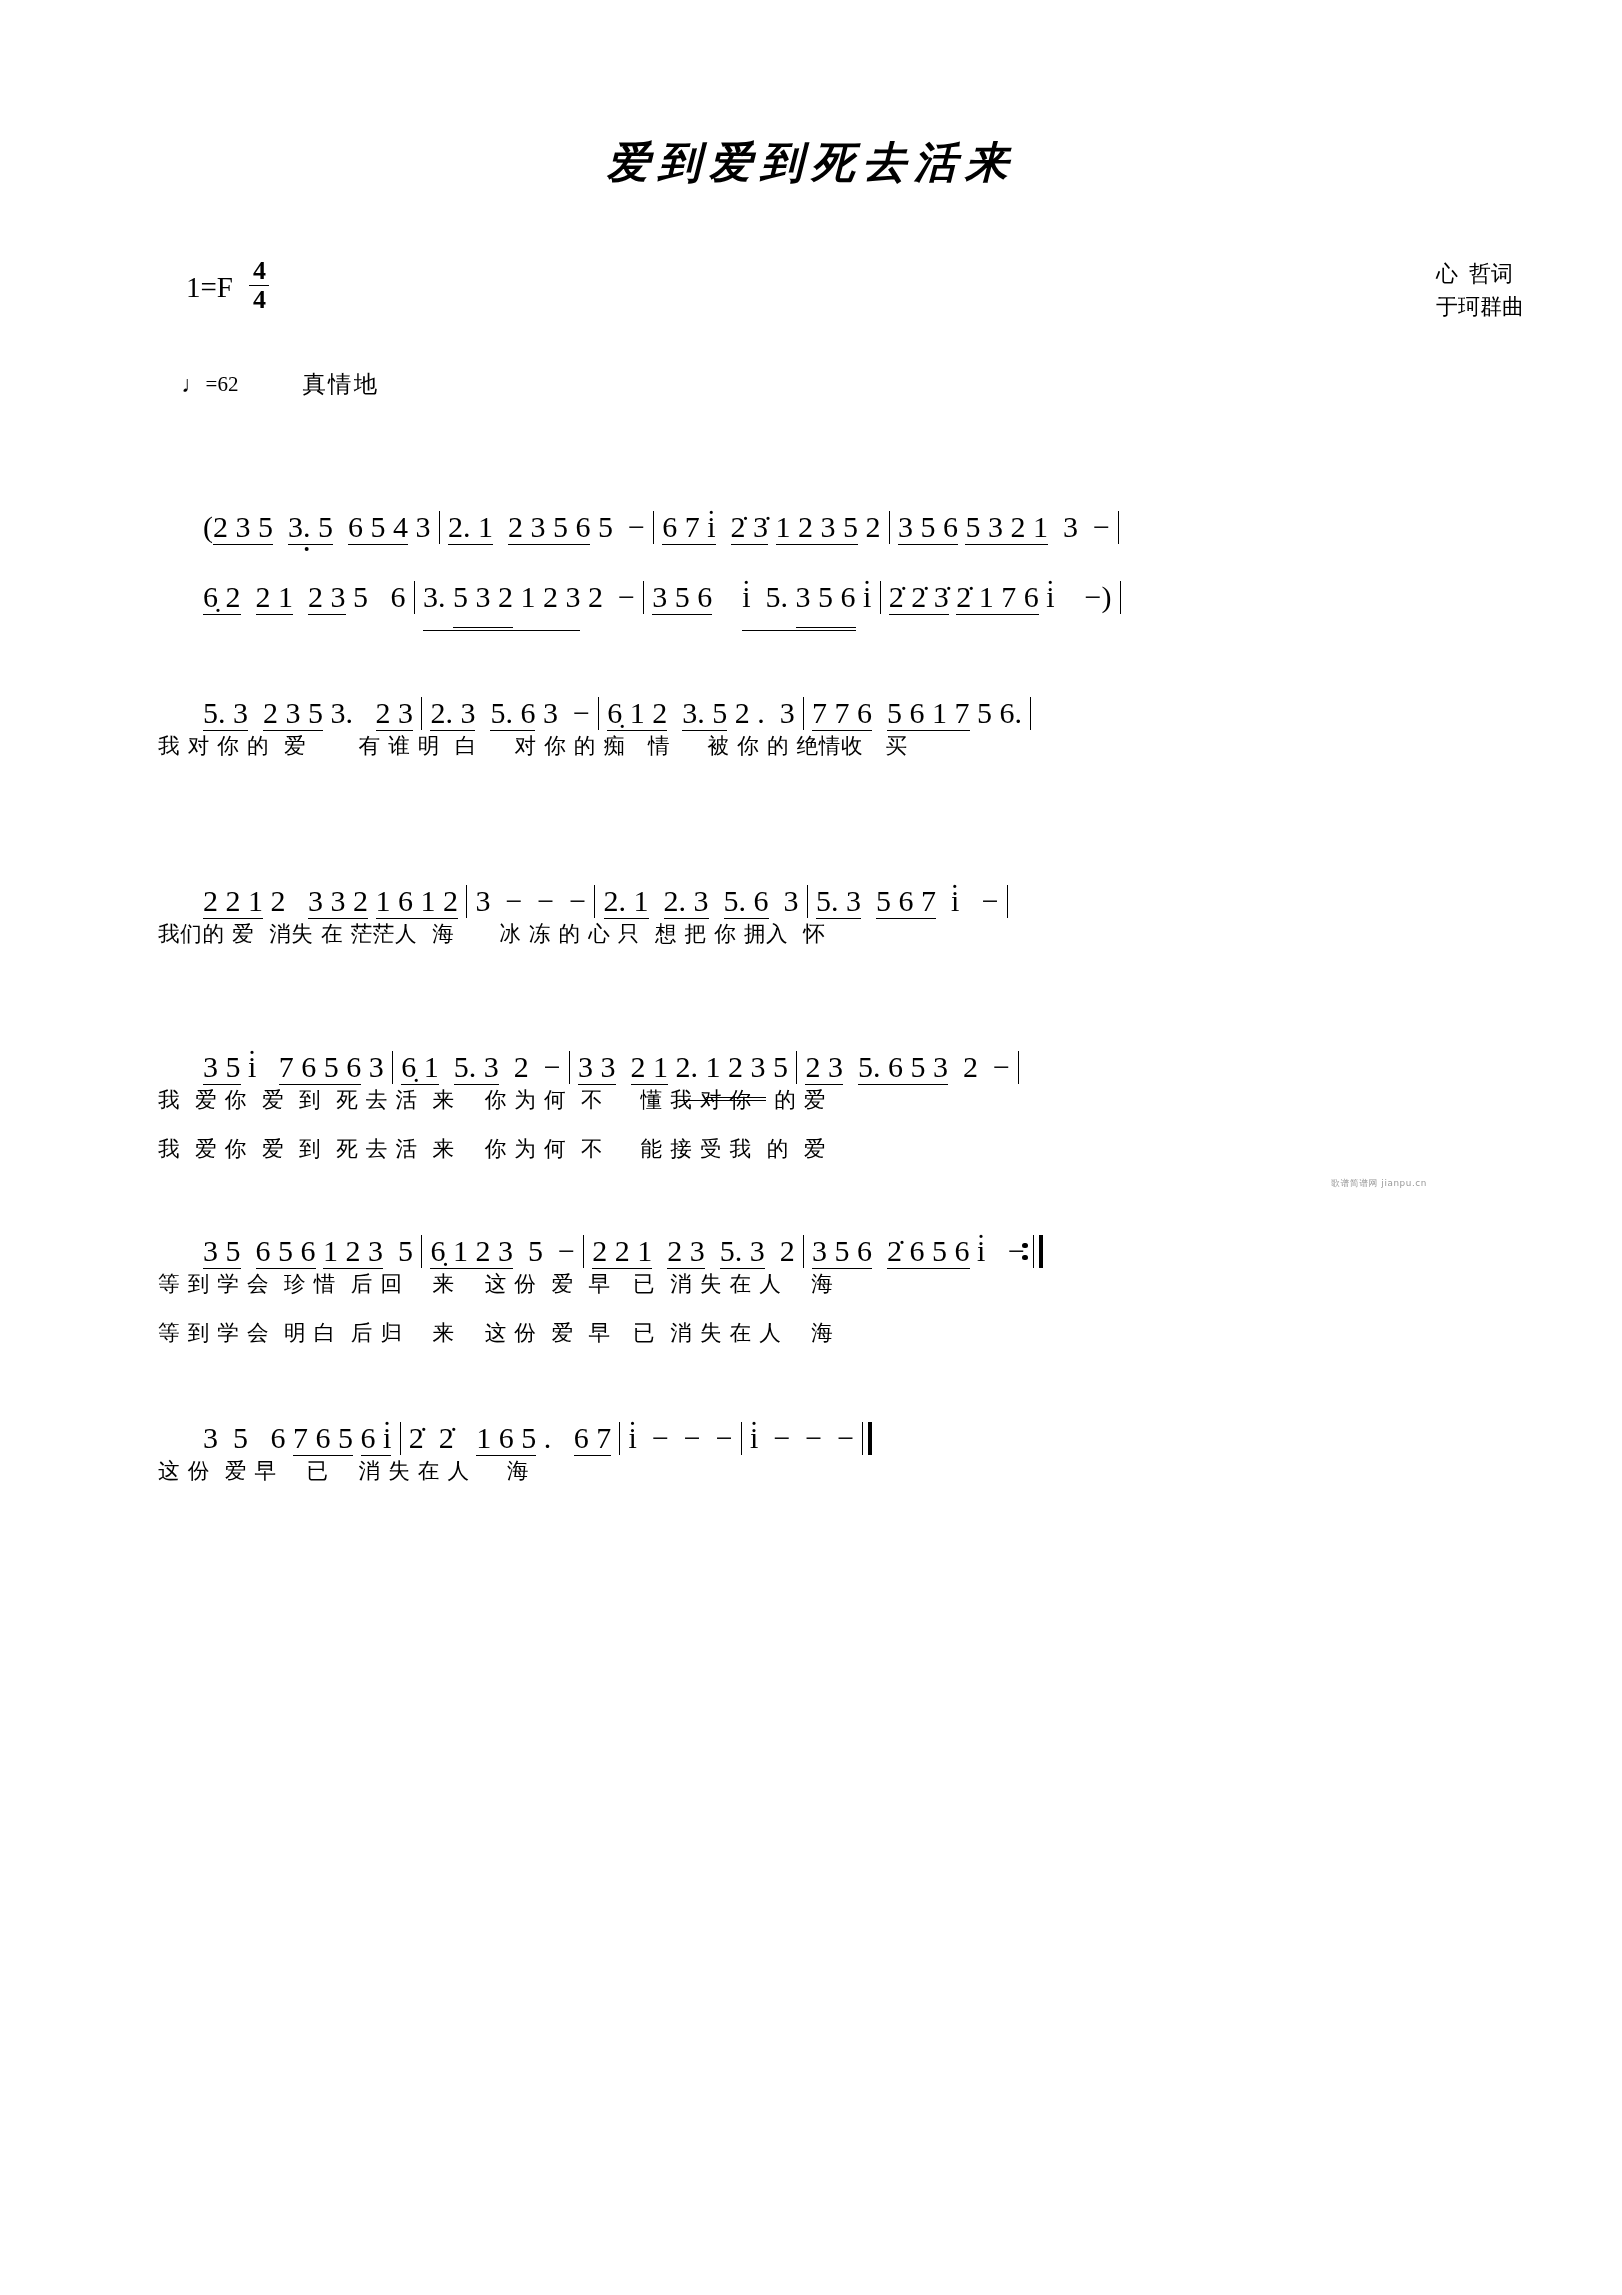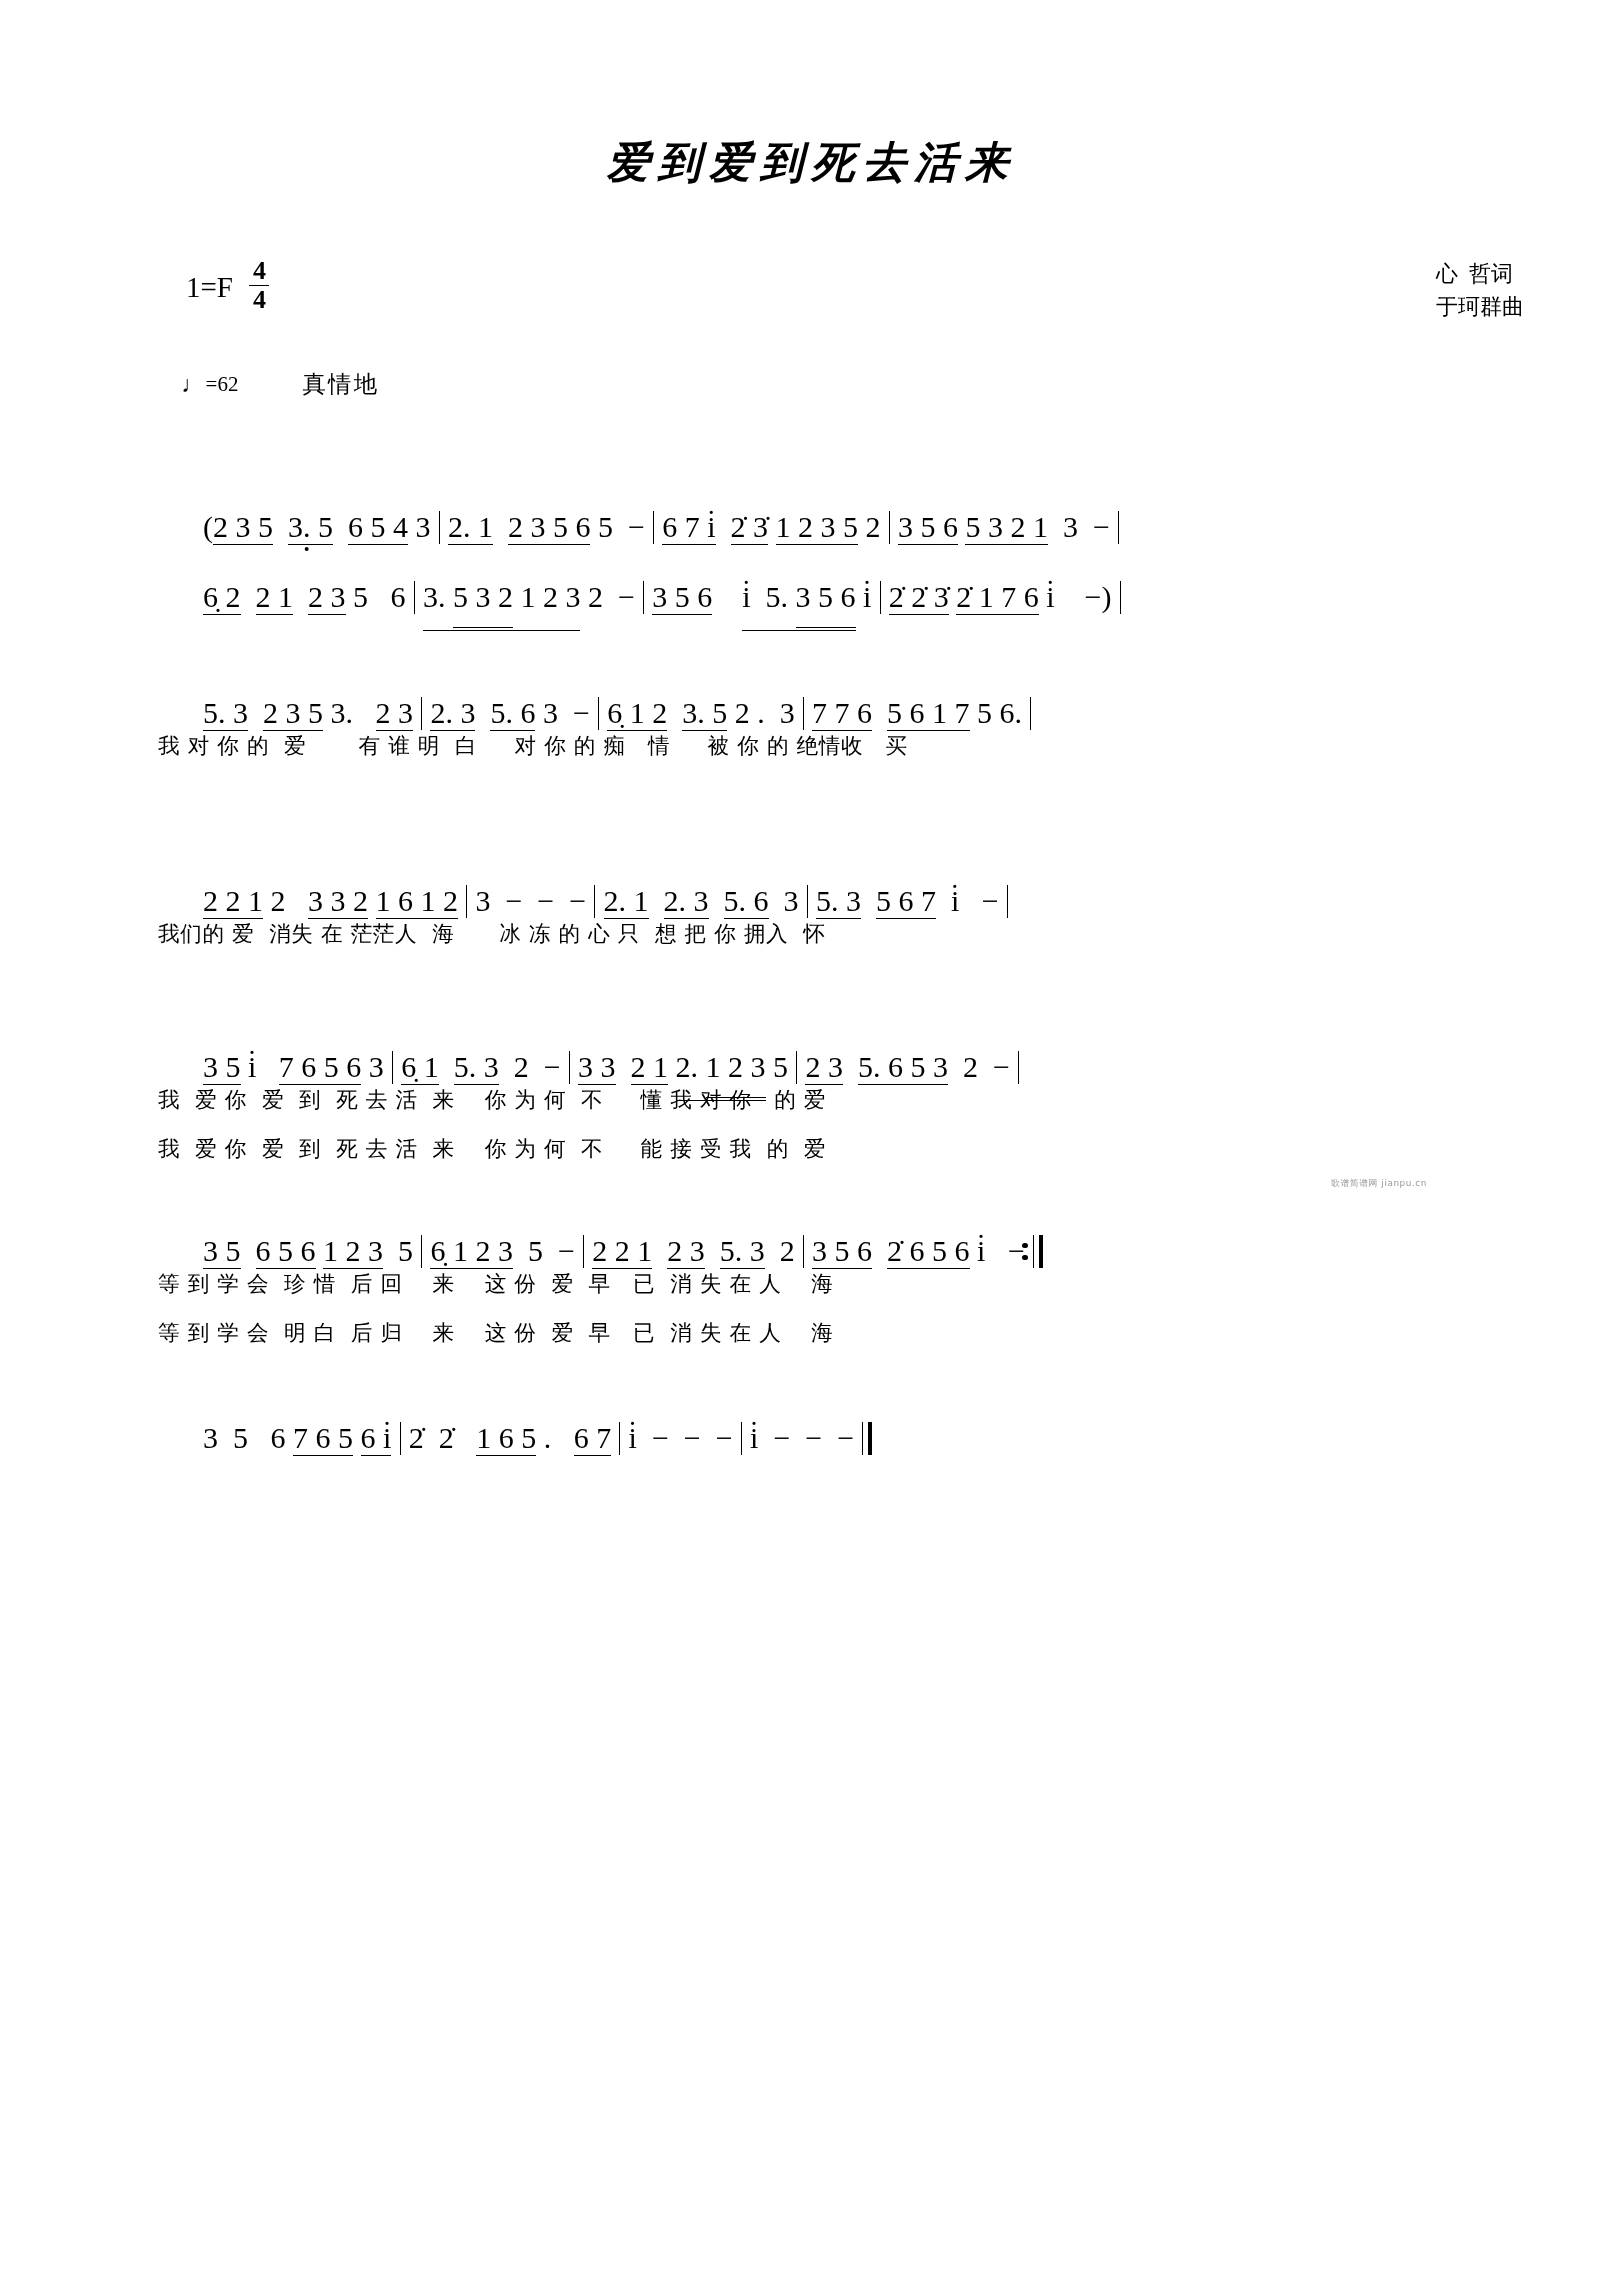--- a/index.html
+++ b/index.html
@@ -248,16 +248,17 @@
       <span class="u1">3 5</span><span>&nbsp;&nbsp;</span><span class="u1">6 5 6</span><span>&nbsp;</span><span class="u1">1 2 3</span><span>&nbsp;&nbsp;</span><span>5</span><span class="barline"></span><span class="u1">6̣ 1 2 3</span><span>&nbsp;&nbsp;</span><span>5</span>&nbsp;&nbsp;<span>−</span><span class="barline"></span><span class="u1">2 2 1</span><span>&nbsp;&nbsp;</span><span class="u1">2 3</span><span>&nbsp;&nbsp;</span><span class="u1">5. 3</span><span>&nbsp;&nbsp;</span><span>2</span><span class="barline"></span><span class="u1">3 5 6</span><span>&nbsp;&nbsp;</span><span class="u1">2̇ 6 5 6</span><span>&nbsp;</span><span>i̇</span>&nbsp;&nbsp;&nbsp;<span>−</span><span class="repeatline"></span>
     </div>
     <div class="lyric">等 到 学 会  珍 惜  后 回    来    这 份  爱  早   已  消 失 在 人    海</div>
     <div class="lyric">等 到 学 会  明 白  后 归    来    这 份  爱  早   已  消 失 在 人    海</div>
   </div>
 
   <div class="system" style="top: 1388px;">
     <div class="notes">
       <span>3</span><span>&nbsp;&nbsp;</span><span>5</span><span>&nbsp;&nbsp;&nbsp;</span><span>6</span><span>&nbsp;</span><span class="u1">7 6 5</span><span>&nbsp;</span><span class="u1">6 i̇</span><span class="barline"></span><span>2̇</span><span>&nbsp;&nbsp;</span><span>2̇</span><span>&nbsp;&nbsp;&nbsp;</span><span class="u1">1 6 5</span><span>&nbsp;.</span><span>&nbsp;&nbsp;&nbsp;</span><span class="u1">6 7</span><span class="barline"></span><span>i̇</span>&nbsp;&nbsp;<span>−</span>&nbsp;&nbsp;<span>−</span>&nbsp;&nbsp;<span>−</span><span class="barline"></span><span>i̇</span>&nbsp;&nbsp;<span>−</span>&nbsp;&nbsp;<span>−</span>&nbsp;&nbsp;<span>−</span><span class="endline"></span>
     </div>
+    <div class="lyric">这 份  爱 早    已    消 失 在 人     海</div>
   </div>
 
 </div>
 
 
 </body></html>

